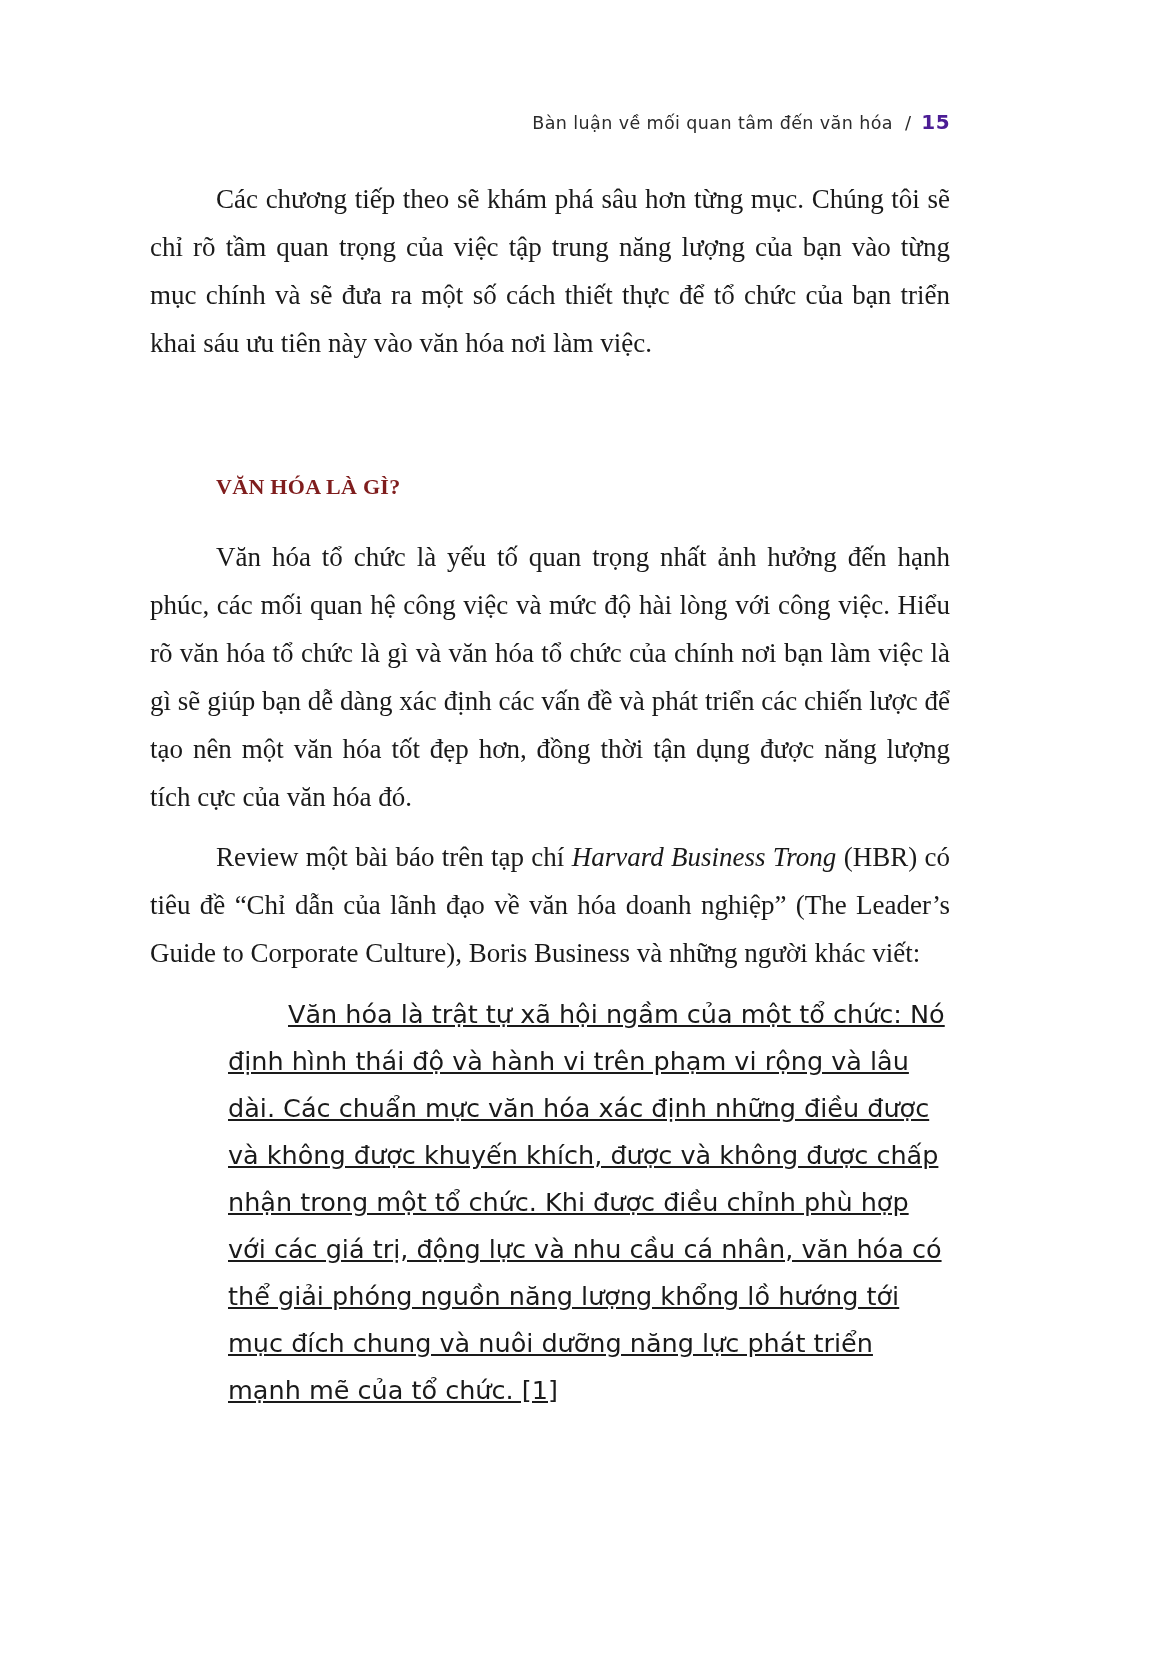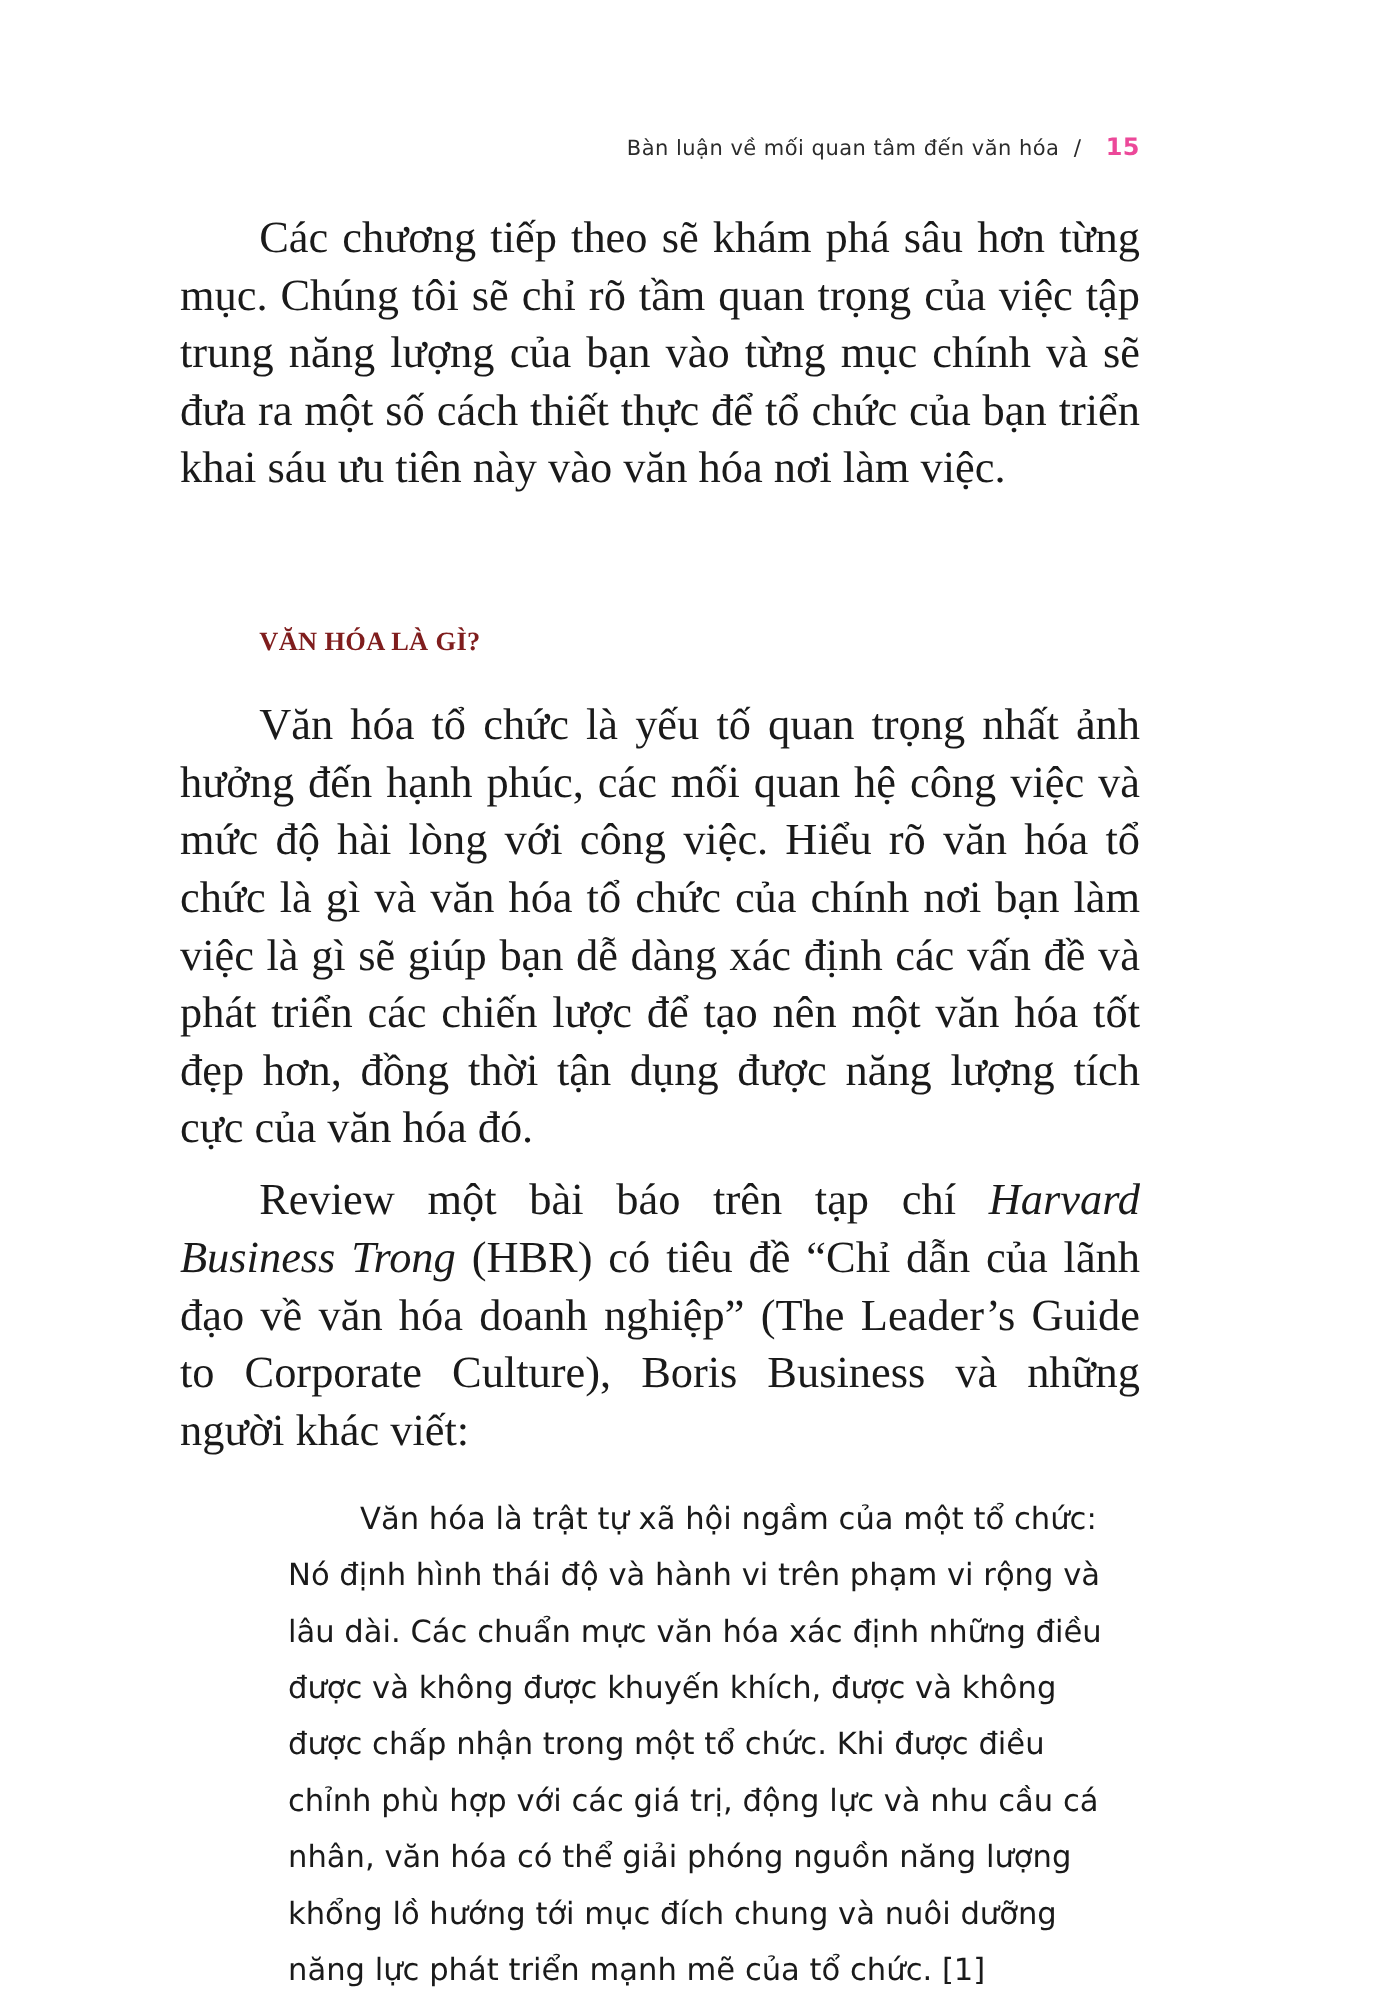--- a/index.html
+++ b/index.html
@@ -46,36 +46,35 @@
   .running-head .rh-sep {
     display: inline-block;
     padding: 0 10px 0 12px;
     font-size: 18px;
     color: #2b2b2b;
   }
   .running-head .rh-page {
     font-family: "DejaVu Sans", sans-serif;
     font-weight: bold;
     font-size: 20px;
-    color: #ec4899;
-    margin-left: 10px;
+    color: #4c1d95;
   }
 
   
   .content {
     position: absolute;
     left: 150px;
     top: 175px;
     width: 800px;
   }
 
   p.body-par {
     margin: 0 0 0 0;
     font-family: "Liberation Serif", serif;
-    font-size: 37px;
+    font-size: 27px;
     line-height: 48px;
     text-align: justify;
     text-justify: inter-word;
     color: #1a1a1a;
     text-indent: 66px;
     hyphens: none;
   }
 
   .gap-after-first { height: 96px; }
 
@@ -99,22 +98,23 @@
     padding: 0;
     width: 720px;
     margin-left: 78px;
     font-family: "DejaVu Sans", sans-serif;
     font-size: 25.5px;
     line-height: 47px;
     color: #1a1a1a;
     text-align: left;
   }
   blockquote.quote p {
-    margin: 12px;
+    margin: 0;
     text-indent: 60px;
+    text-decoration: underline;
   }
 
   .italic { font-style: italic; }
   .gap-before-quote { height: 14px; }
 </style>
 </head>
 <body>
 
 <div class="page">
 

